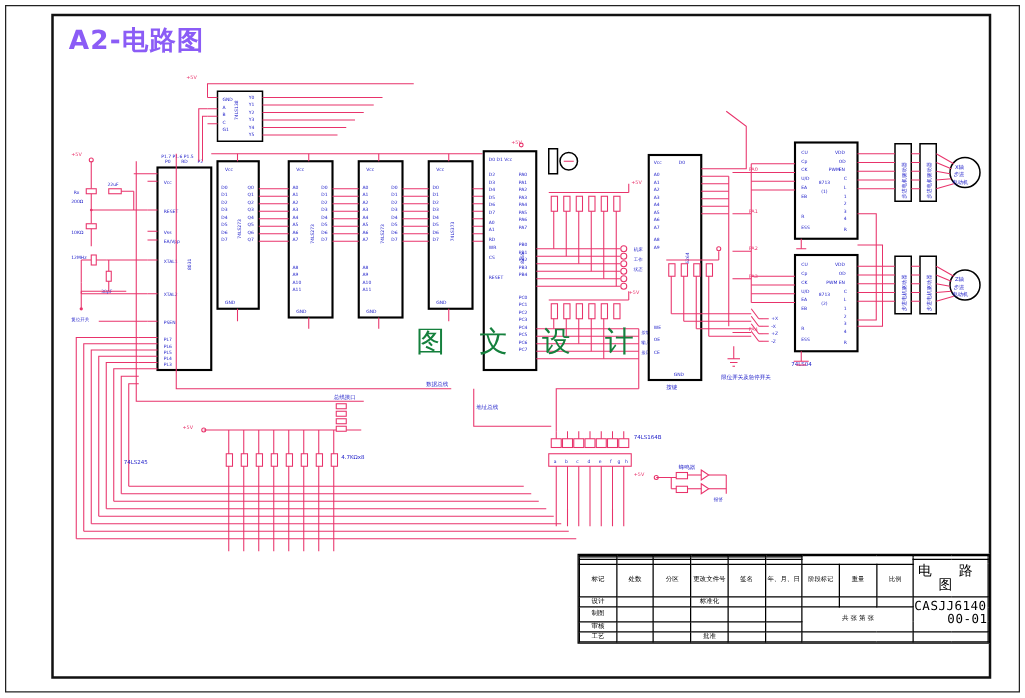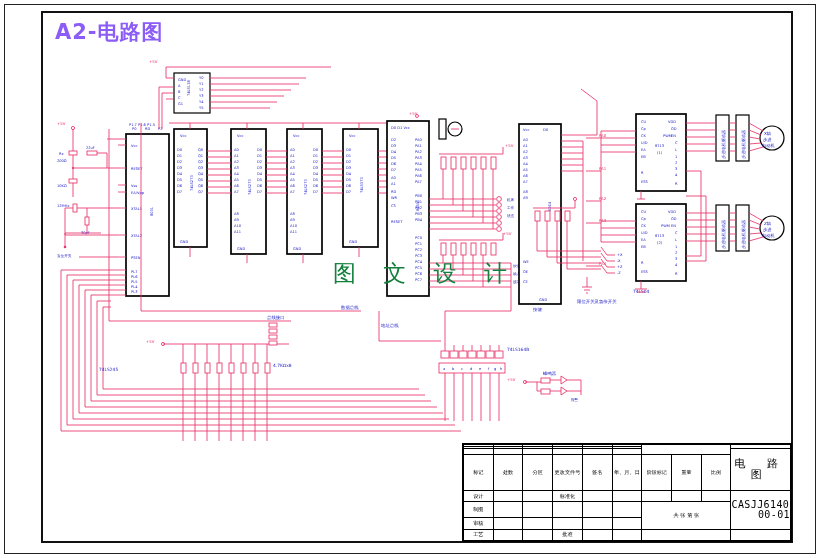--- a/index.html
+++ b/index.html
@@ -15,21 +15,21 @@
 
   
   #schem{position:absolute;left:41px;top:11px;width:752px;height:532px;}
   #schem svg{display:block;}
 
   
   .watermark{position:absolute;left:333px;top:258px;font-size:23px;color:#15803d;letter-spacing:10px;
              font-family:"DejaVu Sans",sans-serif;white-space:nowrap;}
 
   
-  .tb{position:absolute;left:462px;top:443px;width:330px;height:99px;border:1.6px solid #000;box-sizing:border-box;background:#fff;}
+  .tb{position:absolute;left:462px;top:443px;width:330px;height:72px;border:1.6px solid #000;box-sizing:border-box;background:#fff;}
   .tb table{border-collapse:collapse;width:100%;height:100%;table-layout:fixed;}
   .tb td{border:1px solid #000;font-size:5.2px;text-align:center;vertical-align:middle;color:#000;
          font-family:"DejaVu Sans",sans-serif;line-height:1;padding:0;overflow:hidden;}
   .tb td.blank{border:1px solid #000;}
   .tb td.big{font-size:11px;letter-spacing:9px;font-weight:normal;}
   .tb td.code{font-size:10px;letter-spacing:.4px;font-family:"DejaVu Sans Mono",monospace;text-align:right;}
   .tb td.sm{font-size:5px;}
 </style>
 </head>
 <body>

